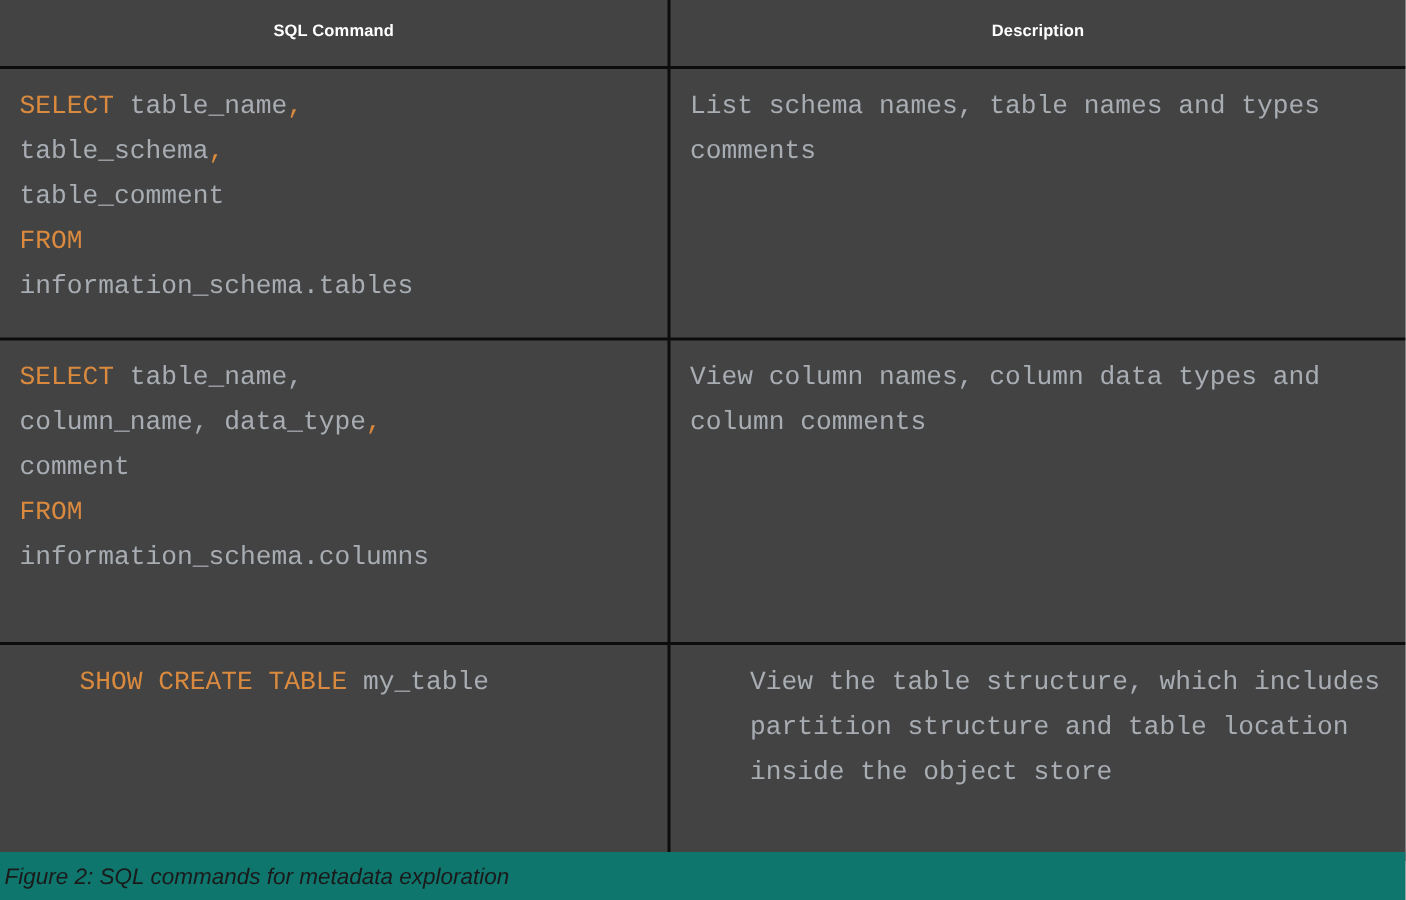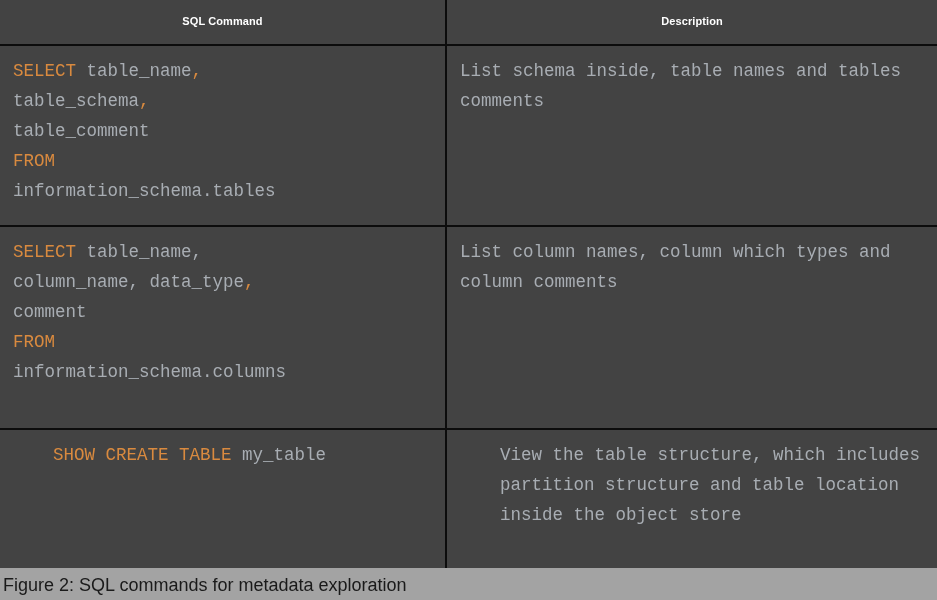--- a/index.html
+++ b/index.html
@@ -80,27 +80,28 @@
 
   .kw { color: #d98a3f; margin-top: 24px; }
   .ident { color: #a8adb3; }
 
   tbody tr.r1 td { height: 179px; }
   tbody tr.r2 td { height: 201px; }
   tbody tr.r3 td { height: 144px; padding-left: 40px; }
 
   .caption {
     flex: 1 1 auto;
-    background: #a3a3a3;
+    background: #0f766e;
     color: #1a1a1a;
     font-family: "Liberation Sans", sans-serif;
-    font-size: 18px;
+    font-size: 15px;
     line-height: 22px;
     padding: 6px 4px 0 3px;
     box-sizing: border-box;
+    font-style: italic;
   }
 </style>
 </head>
 <body>
 
 <div class="figure">
 
   <div class="table-wrap">
     <table class="sql-table">
       <colgroup>
@@ -121,34 +122,34 @@
 
         <tr class="r1">
           <td>
             <div class="cell-inner"><span class="kw">SELECT</span><span class="ident"> table_name</span><span class="kw">,</span><span class="ident">
 table_schema</span><span class="kw">,</span><span class="ident">
 table_comment
 </span><span class="kw">FROM</span><span class="ident">
 information_schema.tables</span></div>
           </td>
           <td>
-            <div class="cell-inner">List schema inside, table names and tables comments</div>
+            <div class="cell-inner">List schema names, table names and types comments</div>
           </td>
         </tr>
 
         <tr class="r2">
           <td>
             <div class="cell-inner"><span class="kw">SELECT</span><span class="ident"> table_name,
 column_name, data_type</span><span class="kw">,</span><span class="ident">
 comment
 </span><span class="kw">FROM</span><span class="ident">
 information_schema.columns</span></div>
           </td>
           <td>
-            <div class="cell-inner">List column names, column which types and column comments</div>
+            <div class="cell-inner">View column names, column data types and column comments</div>
           </td>
         </tr>
 
         <tr class="r3">
           <td>
             <div class="cell-inner"><span class="kw">SHOW CREATE TABLE</span><span class="ident"> my_table</span></div>
           </td>
           <td>
             <div class="cell-inner">View the table structure, which includes partition structure and table location inside the object store</div>
           </td>

